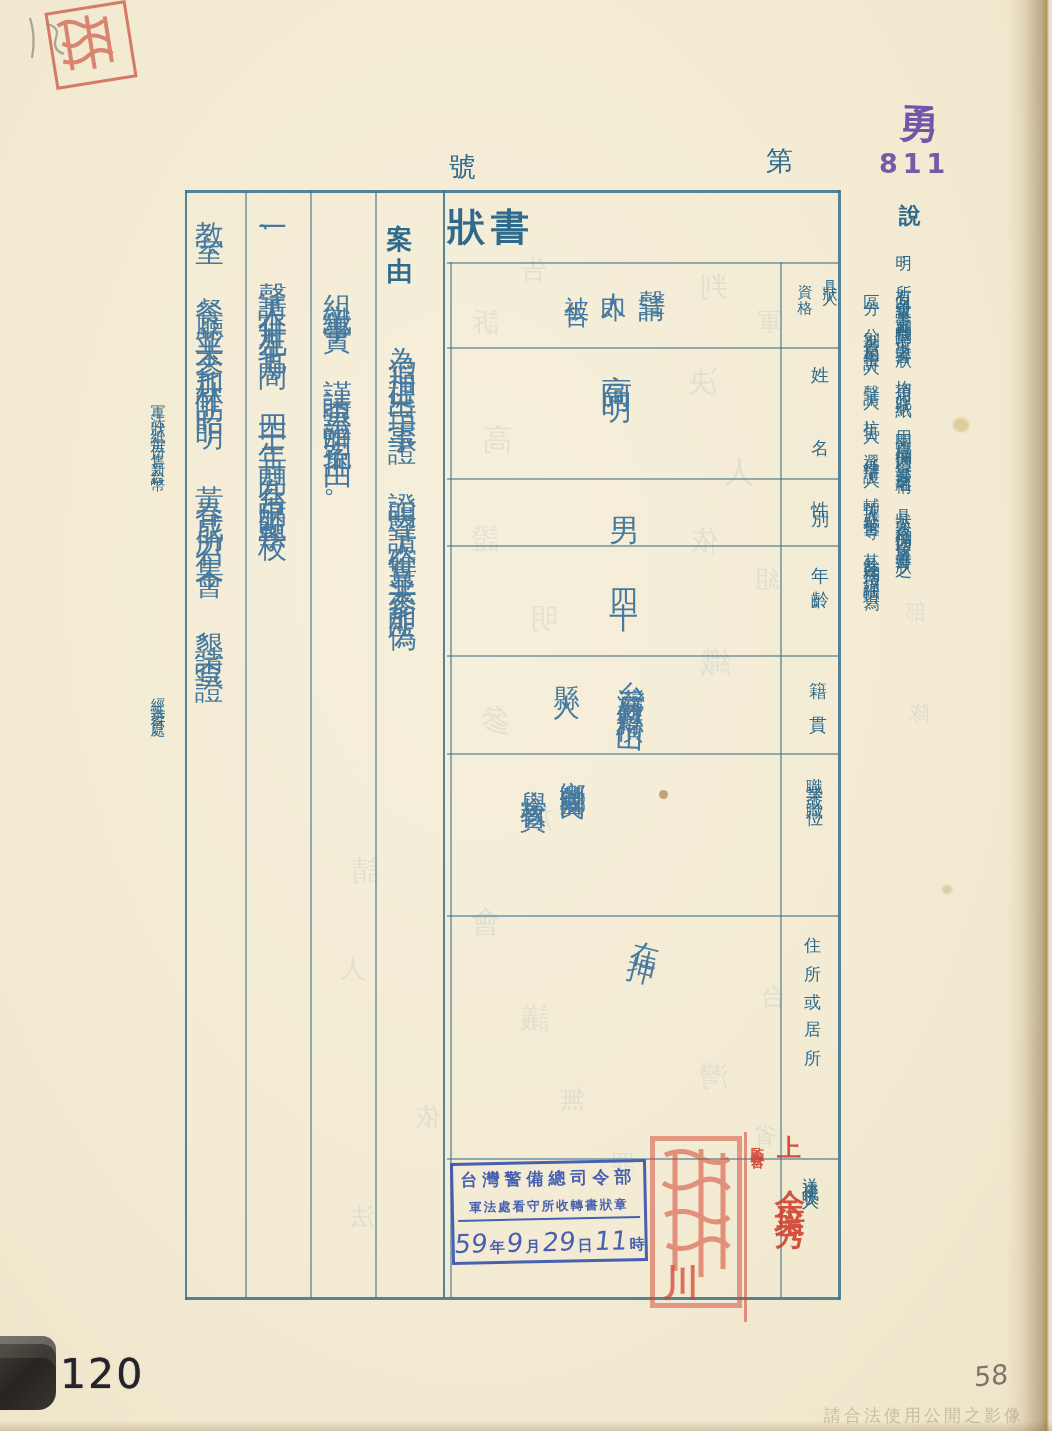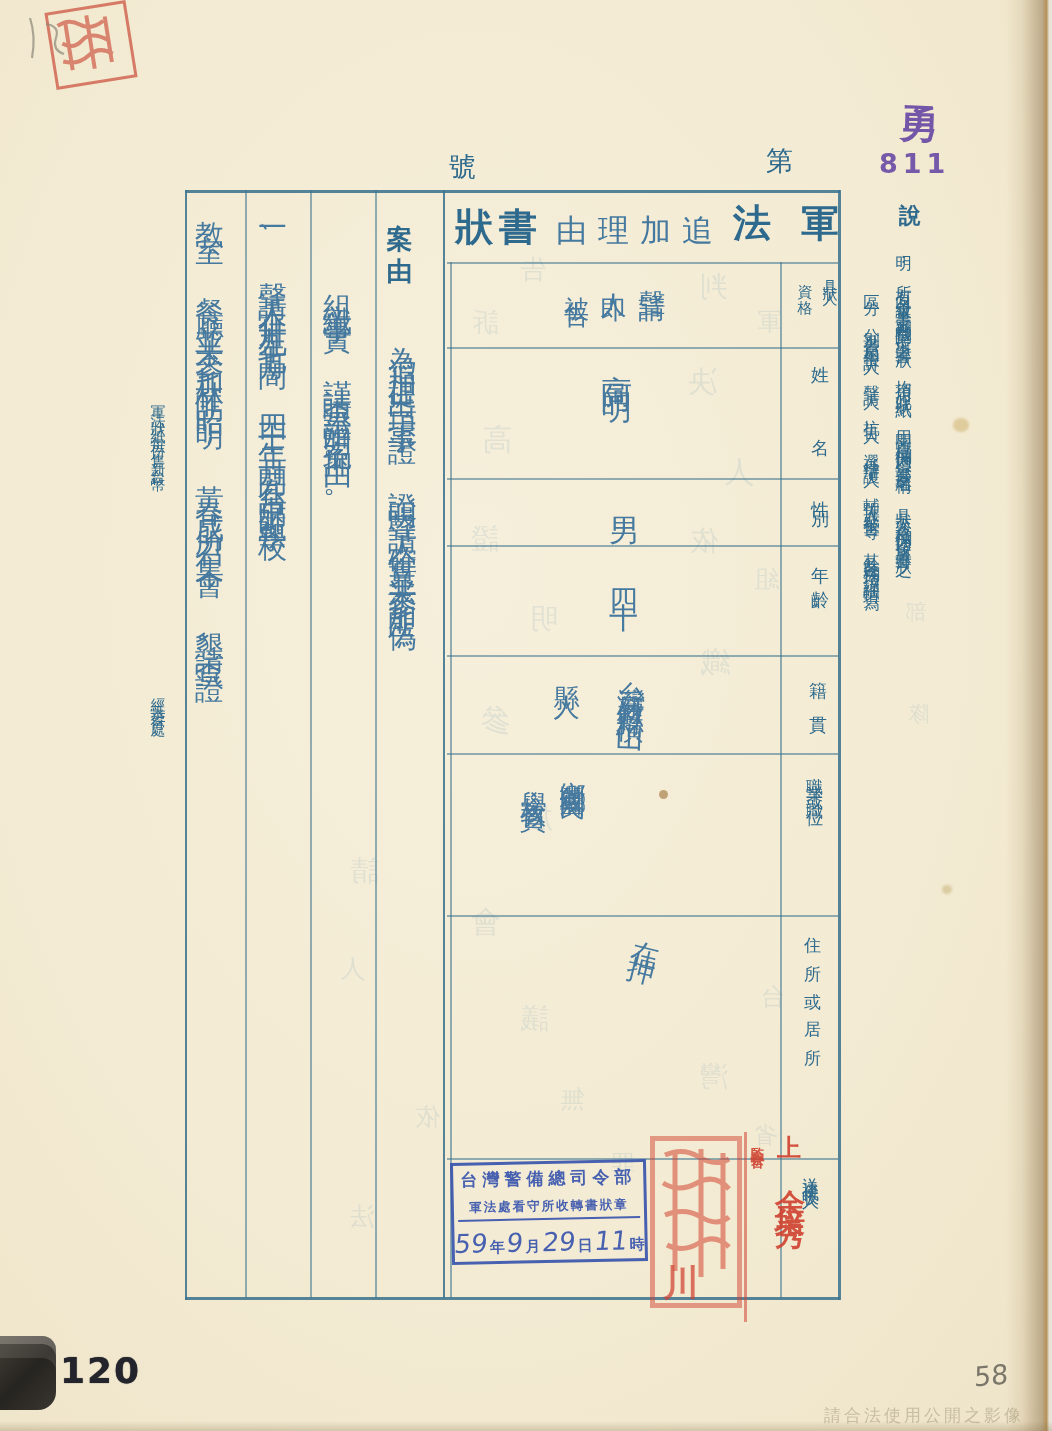--- a/index.html
+++ b/index.html
@@ -132,23 +132,21 @@
 
   <div class="ln soft" style="left:447px;top:262px;width:391px;height:1.5px;"></div>
   <div class="ln soft" style="left:447px;top:347px;width:391px;height:1.5px;"></div>
   <div class="ln soft" style="left:447px;top:478px;width:391px;height:1.5px;"></div>
   <div class="ln soft" style="left:447px;top:545px;width:391px;height:1.5px;"></div>
   <div class="ln soft" style="left:447px;top:655px;width:391px;height:1.5px;"></div>
   <div class="ln soft" style="left:447px;top:753px;width:391px;height:1.5px;"></div>
   <div class="ln soft" style="left:447px;top:915px;width:391px;height:1.5px;"></div>
   <div class="ln soft" style="left:447px;top:1158px;width:391px;height:1.5px;"></div>
 
-  <div class="h print" style="left:733px;top:198px;font-size:38px;letter-spacing:30px;font-weight:bold;">法軍</div>
-  <div class="h hand" style="left:556px;top:210px;font-size:31px;letter-spacing:11px;">由理加追</div>
-  <div class="h print" style="left:447px;top:202px;font-size:38px;letter-spacing:6px;font-weight:bold;margin-left:8px;">狀書</div>
+  <div class="h print" style="left:447px;top:202px;font-size:38px;letter-spacing:6px;font-weight:bold;">狀書</div>
 
   <div class="v print" style="left:820px;top:268px;font-size:15px;letter-spacing:6px;">具狀人</div>
   <div class="v print" style="left:795px;top:272px;font-size:15px;letter-spacing:16px;">資格</div>
   <div class="v print" style="left:808px;top:352px;font-size:18px;letter-spacing:72px;">姓名</div>
   <div class="v print" style="left:808px;top:486px;font-size:18px;letter-spacing:10px;">性別</div>
   <div class="v print" style="left:808px;top:552px;font-size:18px;letter-spacing:24px;">年齡</div>
   <div class="v print" style="left:806px;top:668px;font-size:18px;letter-spacing:34px;">籍貫</div>
   <div class="v print" style="left:804px;top:764px;font-size:17px;letter-spacing:8px;">職業或職位</div>
   <div class="v print" style="left:802px;top:924px;font-size:17px;letter-spacing:28px;">住所或居所</div>
   <div class="v print" style="left:800px;top:1164px;font-size:17px;letter-spacing:4px;">送達代收人</div>
@@ -198,19 +196,19 @@
     </svg>
     <div class="h red" style="left:8px;top:118px;font-size:36px;font-weight:bold;opacity:.8;filter:blur(.4px);">川</div>
   </div>
   <div id="inspector-stamp">
     <div class="h red" style="left:30px;top:0px;font-size:24px;font-weight:bold;">上</div>
     <div class="v red" style="left:2px;top:4px;font-size:14px;letter-spacing:3px;font-weight:bold;">監察官</div>
     <div class="v red" style="left:22px;top:34px;font-size:30px;letter-spacing:14px;font-weight:bold;">余培秀</div>
   </div>
 
   <div id="corner-blob"></div>
-  <div class="h" style="left:60px;top:1350px;font-size:36px;font-weight:bold;color:#24242c;letter-spacing:2px;text-shadow:0 0 1px #24242c;">120</div>
+  <div class="h" style="left:60px;top:1350px;font-size:41px;font-weight:normal;color:#24242c;letter-spacing:2px;text-shadow:0 0 1px #24242c;">120</div>
   <div class="h" style="left:974px;top:1360px;font-size:27px;color:#7b766a;transform:rotate(-5deg) skewX(-6deg);">58</div>
   <div class="h" style="left:824px;top:1404px;font-size:17px;color:#c7bda2;letter-spacing:3px;">請合法使用公開之影像</div>
 
   <div class="edge-right"></div>
   <div class="edge-bottom"></div>
 </div>
 
 </body></html>

